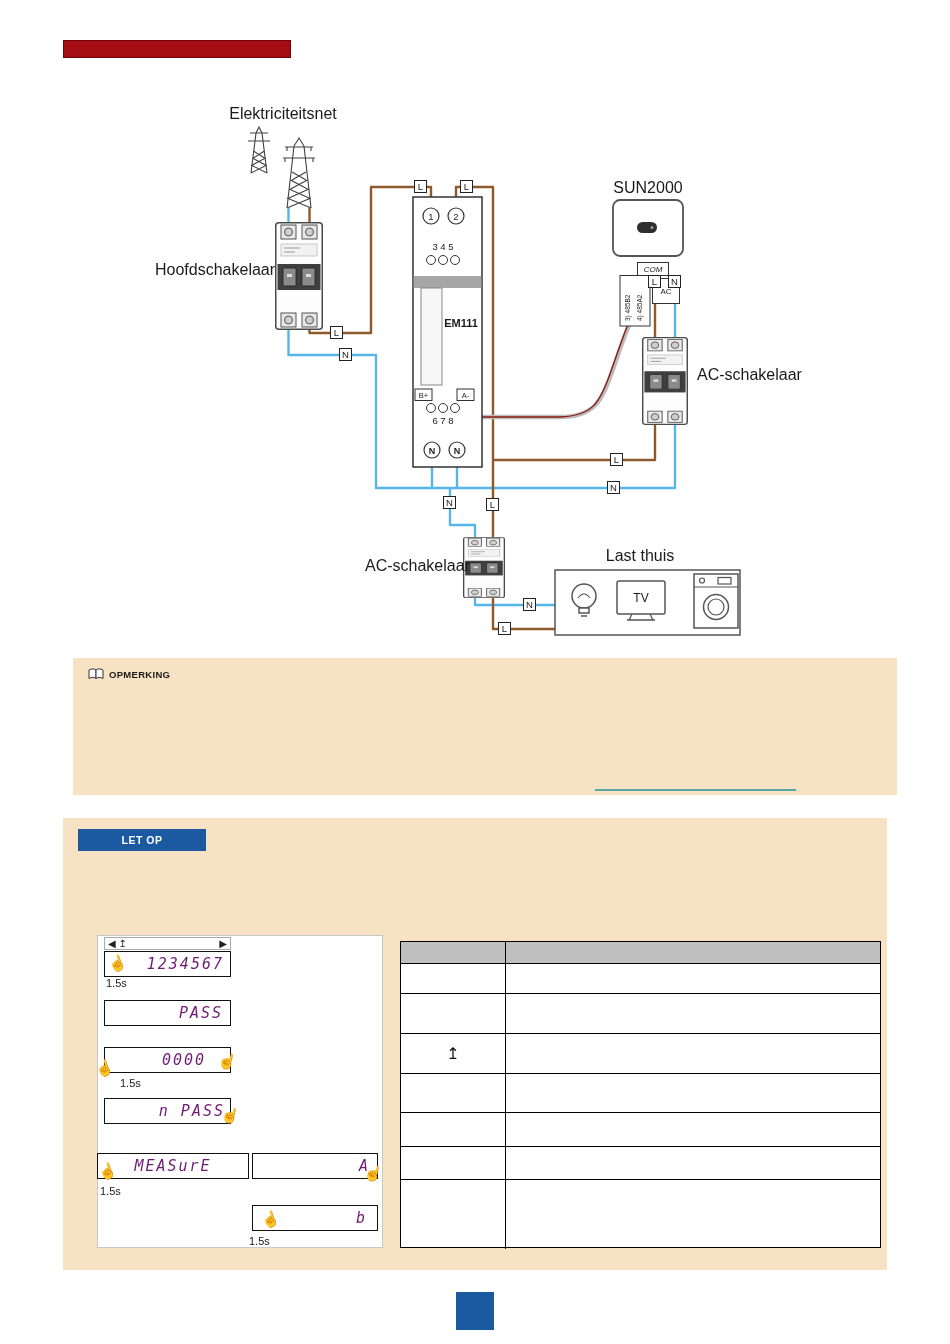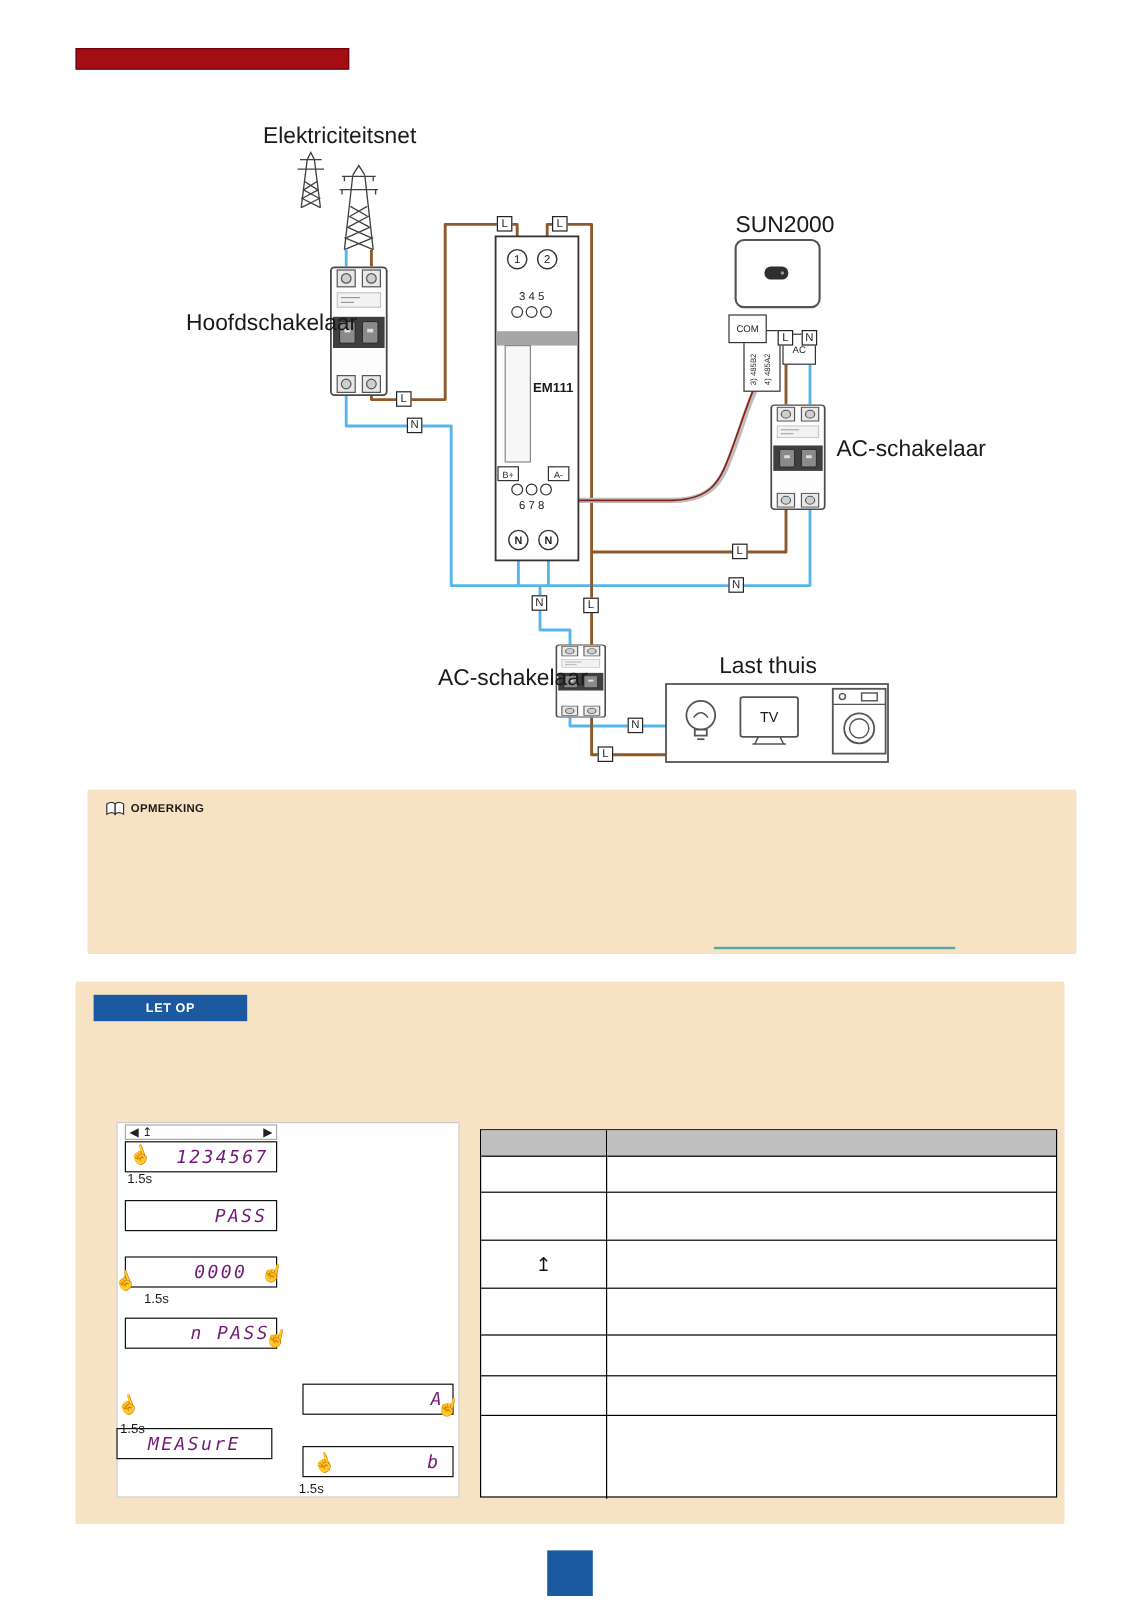--- a/index.html
+++ b/index.html
@@ -1,21 +1,21 @@
 <!DOCTYPE html>
 <html><head>
 <meta charset="utf-8">
 <style>
   html,body{margin:0;padding:0;}
   body{
     width:950px;height:1344px;position:relative;background:#ffffff;
     font-family:"Liberation Sans",sans-serif;color:#1a1a1a;overflow:hidden;
   }
   .abs{position:absolute;box-sizing:border-box;}
-  .lbl{font-size:19px;line-height:14px;white-space:nowrap;}
+  .lbl{font-size:16px;line-height:14px;white-space:nowrap;}
   .wbox{
     width:13px;height:13px;background:#fff;border:1px solid #222;
     display:flex;align-items:center;justify-content:center;
     font-size:9.5px;line-height:9px;z-index:6;
   }
   .pbox{
     background:#fff;border:1px solid #333;display:flex;align-items:center;justify-content:center;
     font-size:8px;z-index:6;
   }
   .notebox{background:#f7e3c3;z-index:2;}
@@ -203,21 +203,21 @@
   </g>
 </svg>
 
 <div class="abs lbl" style="left:213px;top:107px;width:140px;text-align:center;z-index:6;">Elektriciteitsnet</div>
 <div class="abs lbl" style="left:155px;top:263px;z-index:6;">Hoofdschakelaar</div>
 <div class="abs lbl" style="left:613px;top:181px;width:70px;text-align:center;z-index:6;">SUN2000</div>
 <div class="abs lbl" style="left:697px;top:368px;z-index:6;">AC-schakelaar</div>
 <div class="abs lbl" style="left:365px;top:559px;z-index:6;">AC-schakelaar</div>
 <div class="abs lbl" style="left:590px;top:549px;width:100px;text-align:center;z-index:6;">Last thuis</div>
 
-<div class="abs pbox" style="left:607px;top:262px;width:32px;height:24px;">COM</div>
+<div class="abs pbox" style="left:637px;top:262px;width:32px;height:14px;font-style:italic;">COM</div>
 <div class="abs pbox" style="left:652px;top:262px;width:28px;height:26px;margin-top:16px;">AC</div>
 
 <div class="abs wbox" style="left:414px;top:180px;">L</div>
 <div class="abs wbox" style="left:460px;top:180px;">L</div>
 <div class="abs wbox" style="left:330px;top:326px;">L</div>
 <div class="abs wbox" style="left:339px;top:348px;">N</div>
 <div class="abs wbox" style="left:648px;top:275px;">L</div>
 <div class="abs wbox" style="left:668px;top:275px;">N</div>
 <div class="abs wbox" style="left:610px;top:453px;">L</div>
 <div class="abs wbox" style="left:607px;top:481px;">N</div>
@@ -250,21 +250,21 @@
     <span>◀</span>
     <span>↥</span>
   </span>
   <span>▶</span>
 </div>
 
 <div class="abs disp right" style="left:104px;top:951px;width:127px;height:26px;padding-right:6px;">1234567</div>
 <div class="abs disp right" style="left:104px;top:1000px;width:127px;height:26px;padding-right:7px;">PASS</div>
 <div class="abs disp right" style="left:104px;top:1047px;width:127px;height:26px;padding-right:24px;">0000</div>
 <div class="abs disp right" style="left:104px;top:1098px;width:127px;height:26px;padding-right:5px;">n PASS</div>
-<div class="abs disp center" style="left:97px;top:1190px;width:130px;height:26px;">MEASurE</div>
+<div class="abs disp center" style="left:97px;top:1153px;width:152px;height:26px;">MEASurE</div>
 <div class="abs disp right" style="left:252px;top:1153px;width:126px;height:26px;padding-right:7px;">A</div>
 <div class="abs disp right" style="left:252px;top:1205px;width:126px;height:26px;padding-right:10px;">b</div>
 
 <div class="abs hold" style="left:106px;top:977px;">1.5s</div>
 <div class="abs hold" style="left:120px;top:1077px;">1.5s</div>
 <div class="abs hold" style="left:100px;top:1185px;">1.5s</div>
 <div class="abs hold" style="left:249px;top:1235px;">1.5s</div>
 
 <div class="abs hand" style="left:108px;top:957px;transform:rotate(-18deg);">☝</div>
 <div class="abs hand" style="left:95px;top:1062px;transform:rotate(-18deg);">☝</div>

